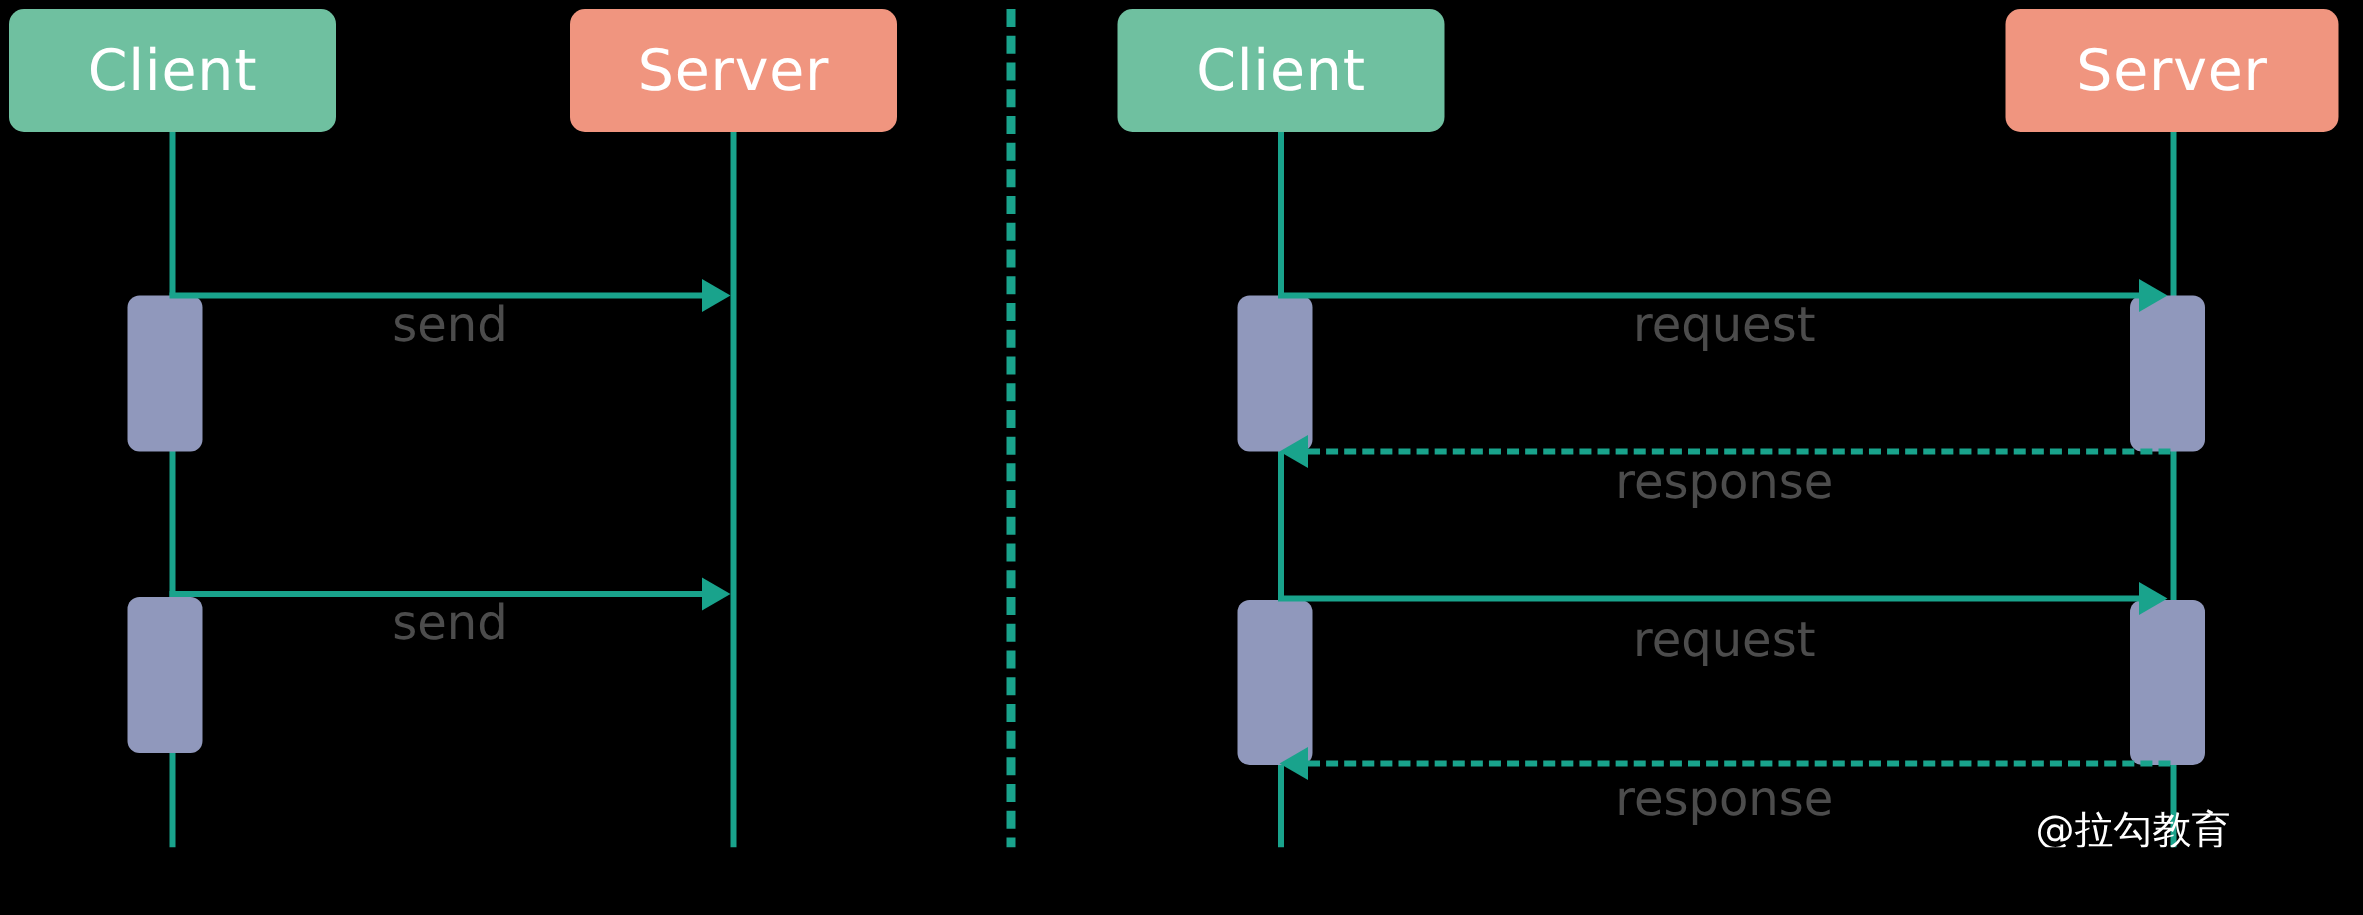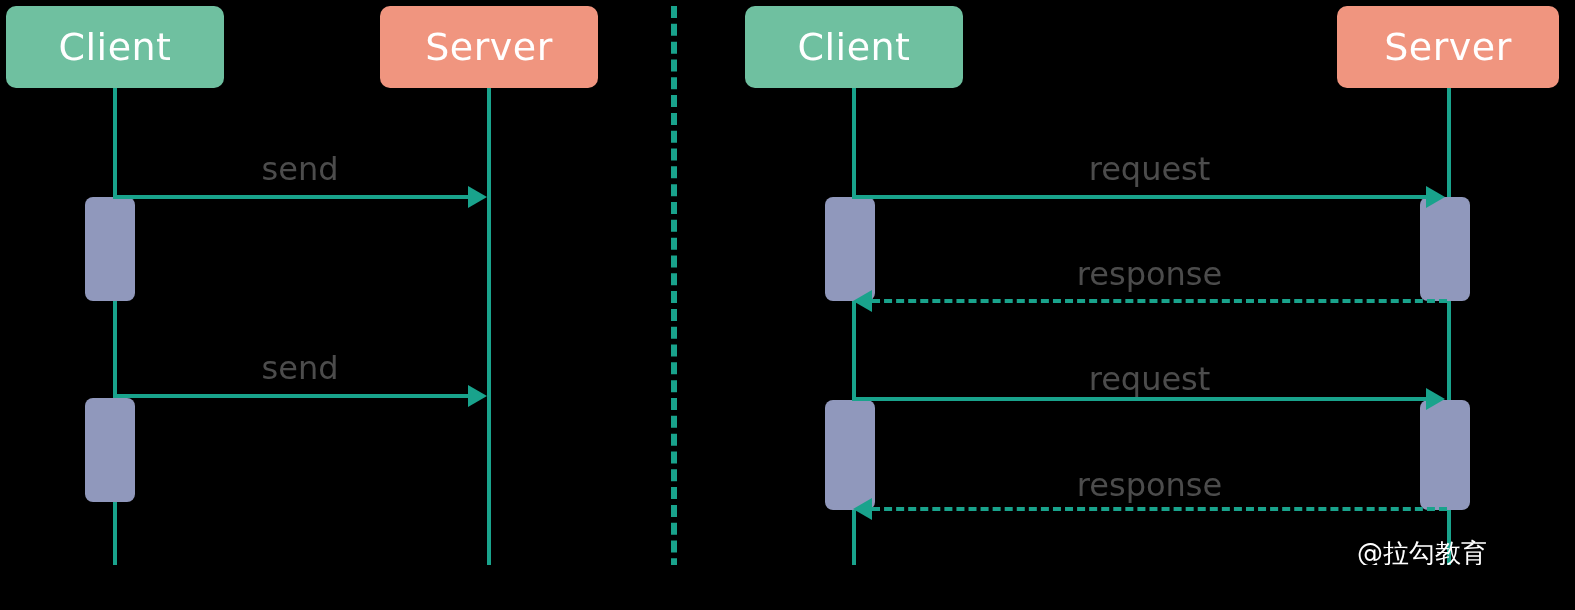--- a/index.html
+++ b/index.html
@@ -70,20 +70,21 @@
   .arrow-head.left {
     border-right: 19px solid #19A38C;
   }
   .msg-label {
     position: absolute;
     color: #4c4c4c;
     font-size: 32px;
     text-align: center;
     white-space: nowrap;
     user-select: none;
+    margin-top: 47px;
   }
 
   
   .divider {
     position: absolute;
     width: 0;
     border-left: 6px dashed #19A38C;
   }
 
   

